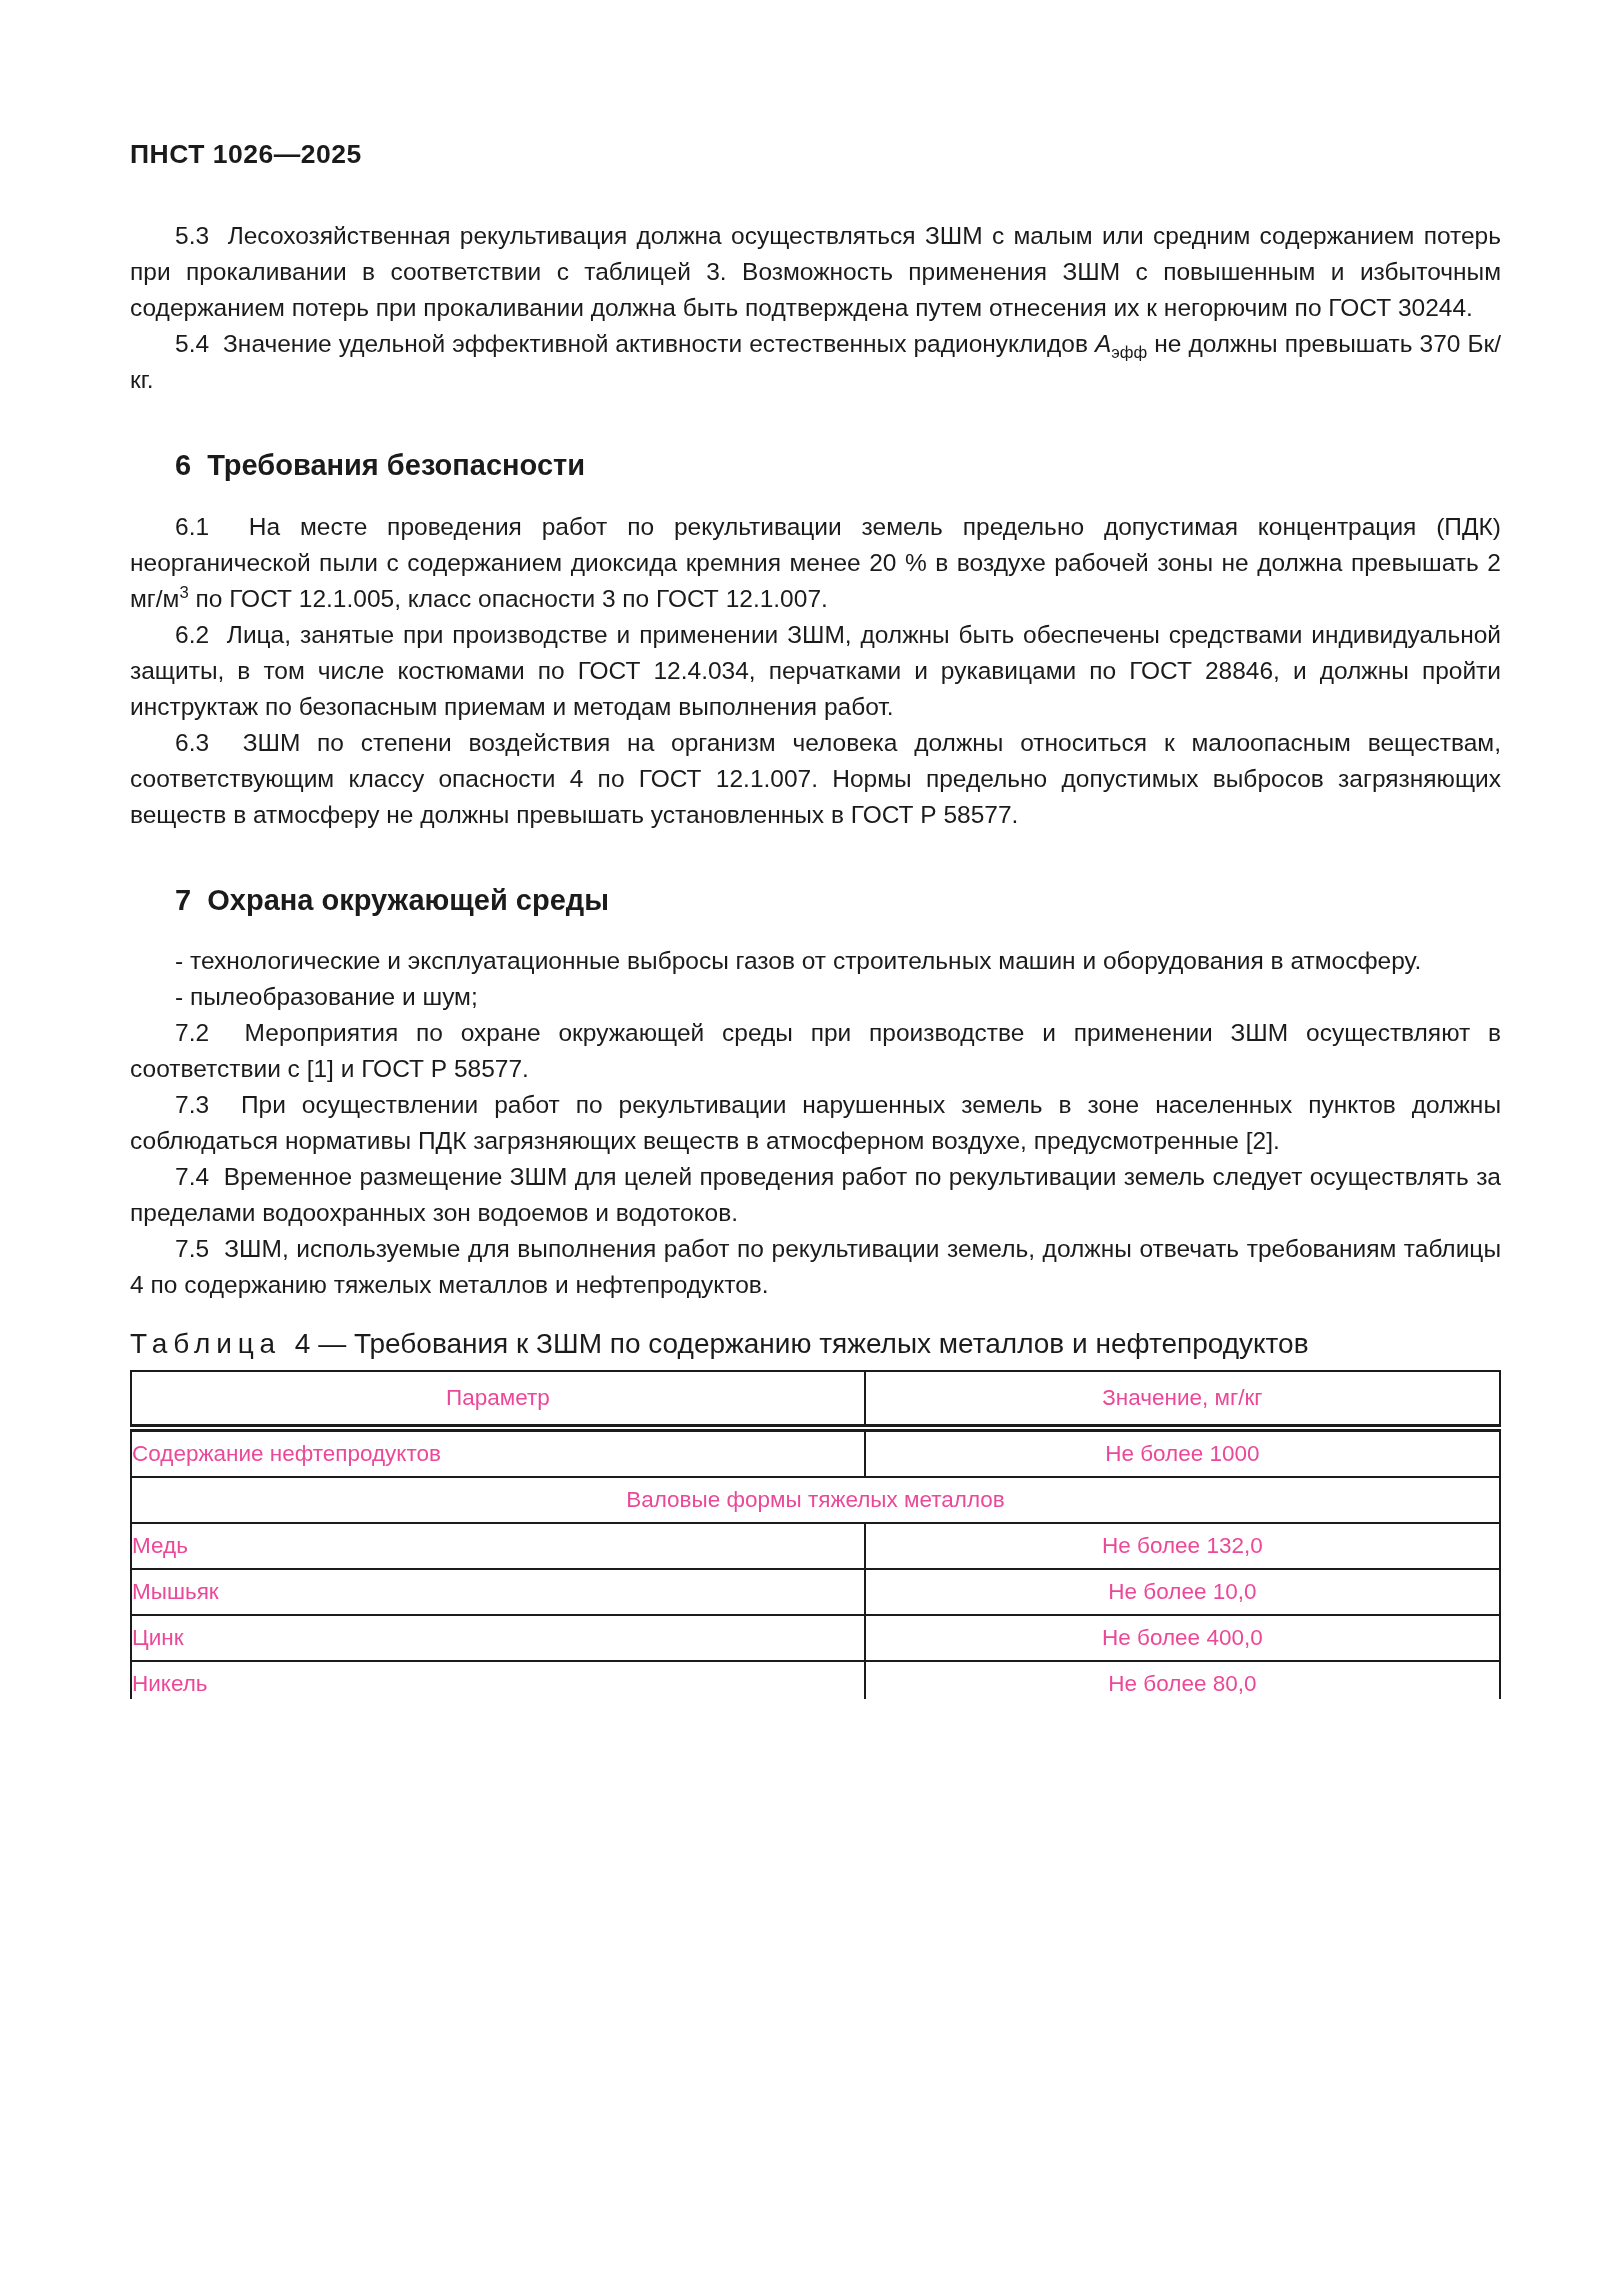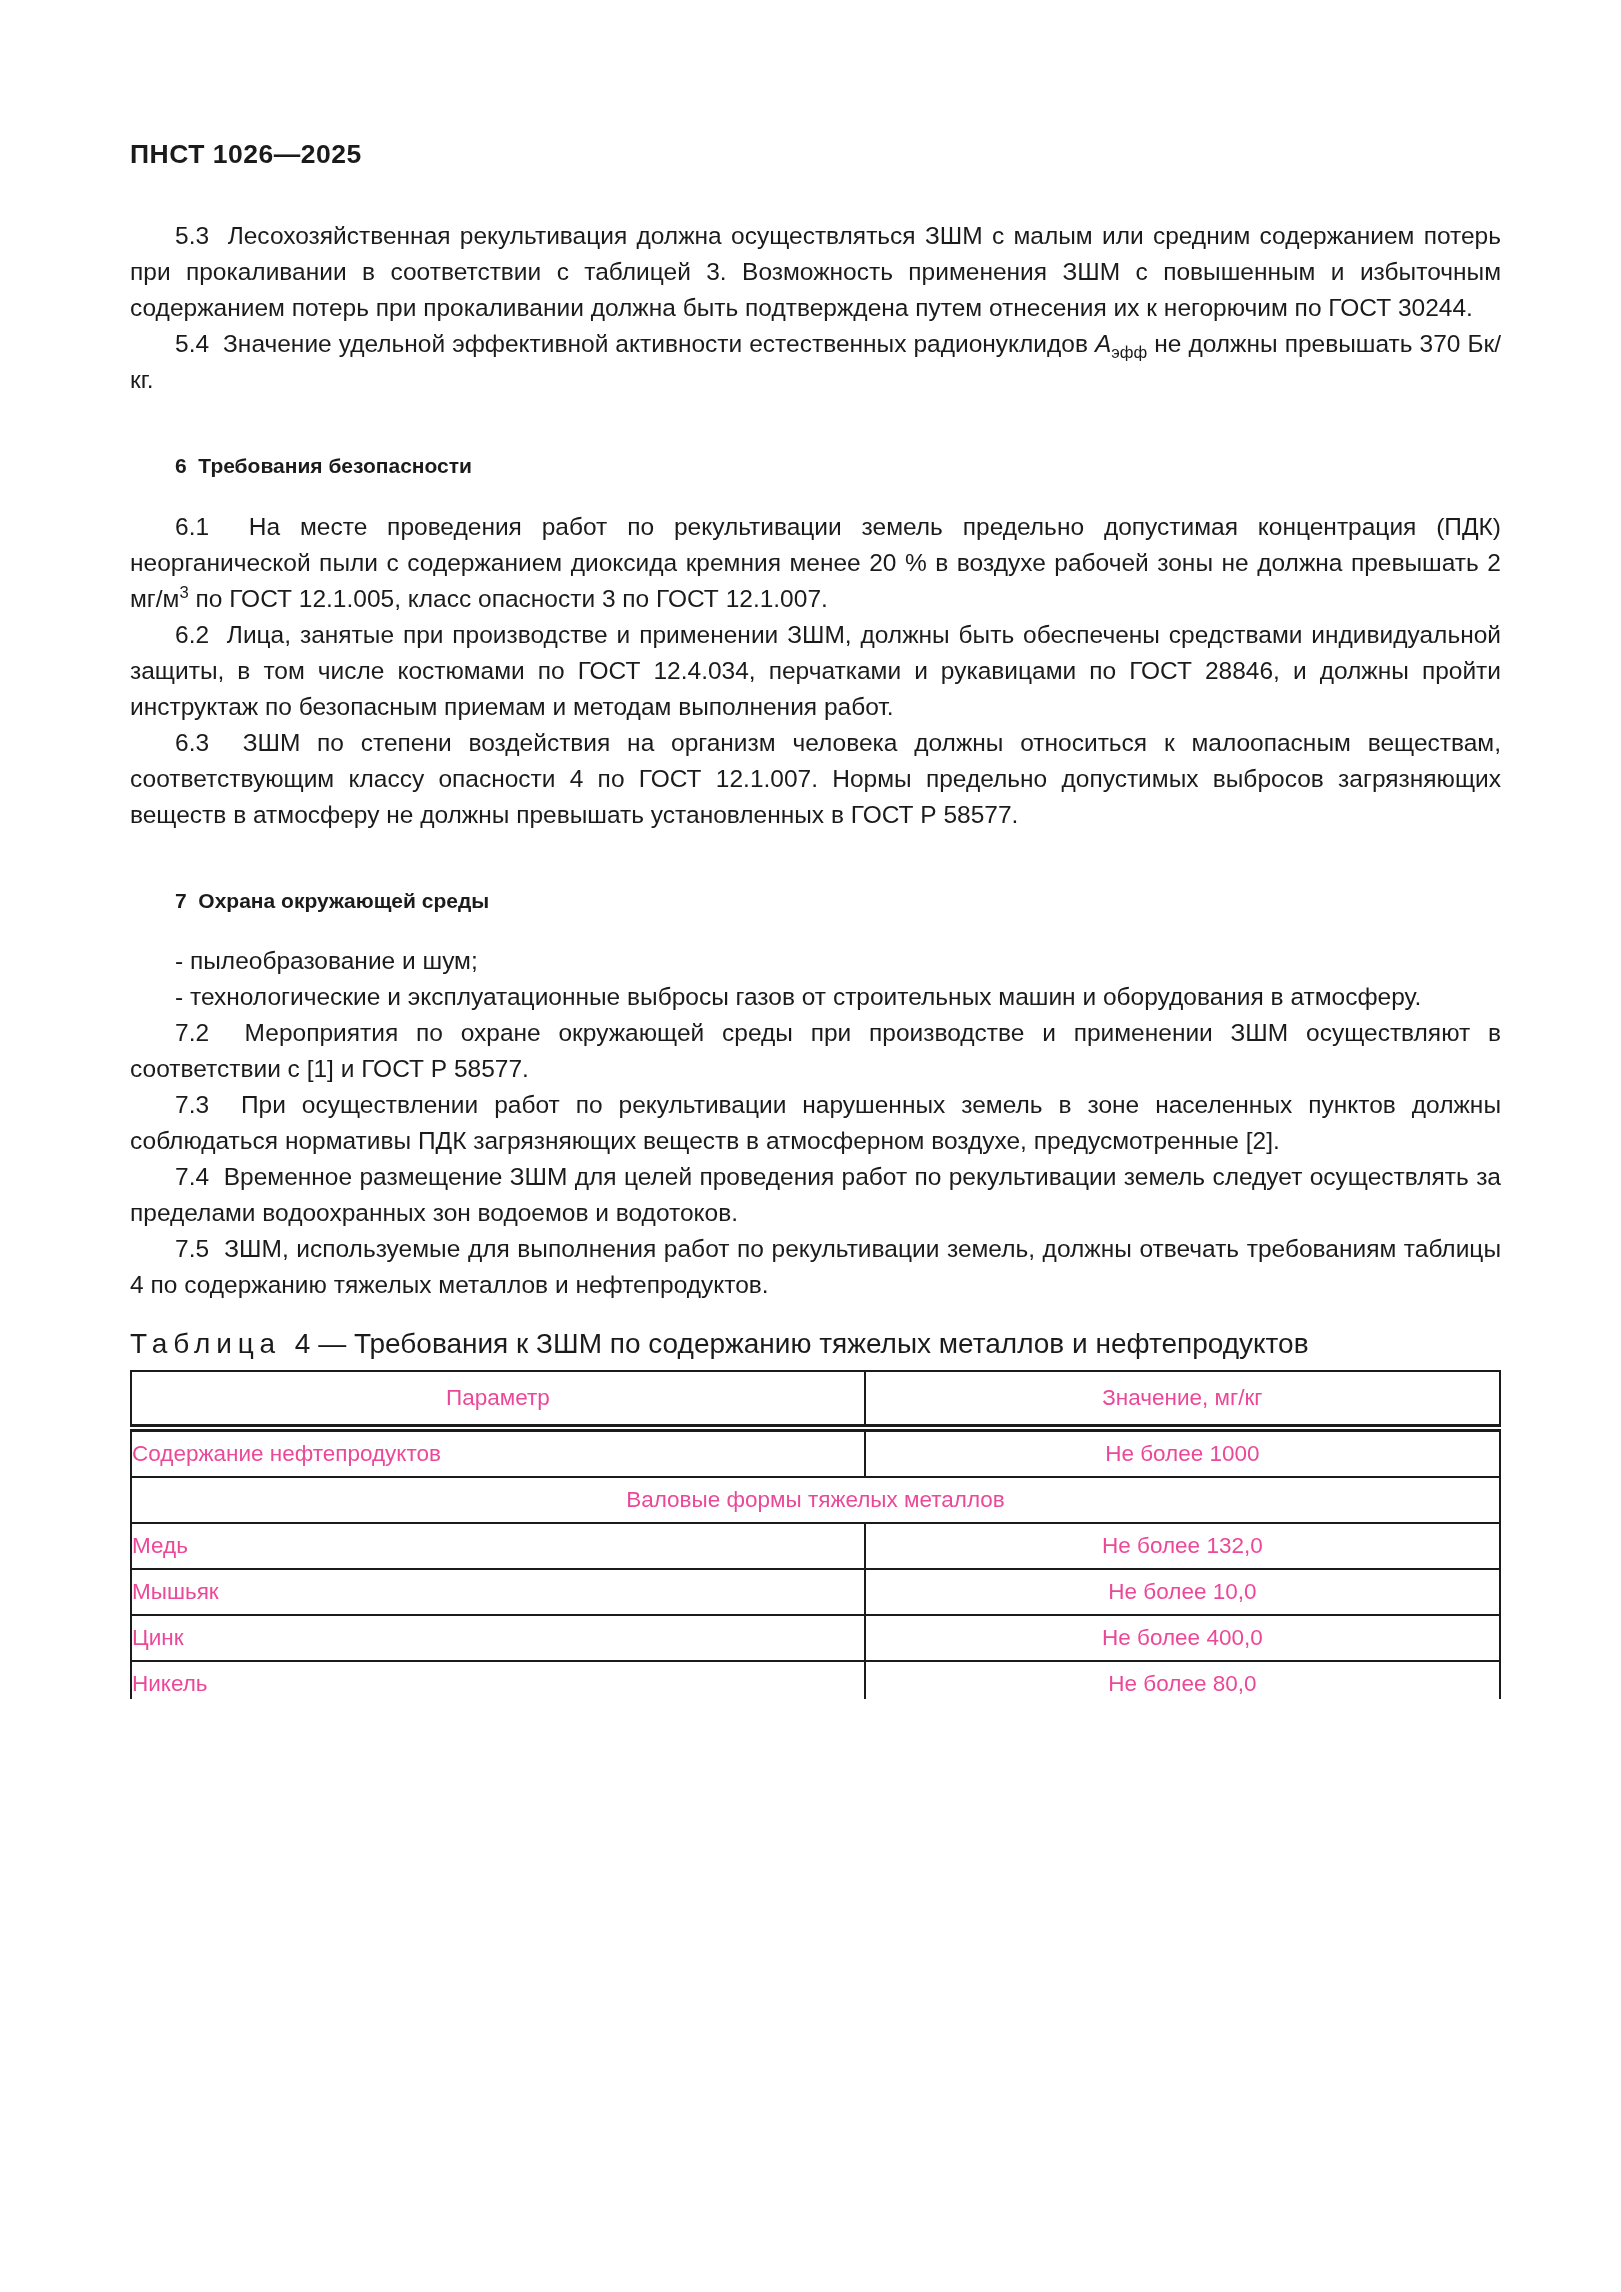--- a/index.html
+++ b/index.html
@@ -21,21 +21,21 @@
     letter-spacing:0.5px;
   }
   p.body{
     margin:0;
     font-size:24.5px;
     line-height:36px;
     text-align:justify;
     text-indent:45px;
   }
   h2.sect{
-    font-size:21px;
+    font-size:29px;
     font-weight:bold;
     line-height:37px;
     margin:49px 0 24.5px 0;
     text-indent:45px;
     text-align:left;
   }
   .var-italic{font-style:italic;}
   sub.idx{font-size:68%;line-height:0;}
   sup.pow{font-size:68%;line-height:0;}
   .tbl-caption{
@@ -88,22 +88,22 @@
 
   <h2 class="sect">6&nbsp; Требования безопасности</h2>
 
   <p class="body"><span>6.1&nbsp; На месте проведения работ по рекультивации земель предельно допустимая концентрация (ПДК) неорганической пыли с содержанием диоксида кремния менее 20 % в воздухе рабочей зоны не должна превышать 2 мг/м</span><sup class="pow">3</sup><span> по ГОСТ 12.1.005, класс опасности 3 по ГОСТ 12.1.007.</span></p>
 
   <p class="body">6.2&nbsp; Лица, занятые при производстве и применении ЗШМ, должны быть обеспечены средствами индивидуальной защиты, в том числе костюмами по ГОСТ 12.4.034, перчатками и рукавицами по ГОСТ 28846, и должны пройти инструктаж по безопасным приемам и методам выполнения работ.</p>
   <p class="body">6.3&nbsp; ЗШМ по степени воздействия на организм человека должны относиться к малоопасным веществам, соответствующим классу опасности 4 по ГОСТ 12.1.007. Нормы предельно допустимых выбросов загрязняющих веществ в атмосферу не должны превышать установленных в ГОСТ Р 58577.</p>
 
   <h2 class="sect">7&nbsp; Охрана окружающей среды</h2>
 
+  <p class="body">- технологические и эксплуатационные выбросы газов от строительных машин и оборудования в атмосферу.</p>
   <p class="body">- пылеобразование и шум;</p>
-  <p class="body">- технологические и эксплуатационные выбросы газов от строительных машин и оборудования в атмосферу.</p>
   <p class="body">7.2&nbsp; Мероприятия по охране окружающей среды при производстве и применении ЗШМ осуществляют в соответствии с [1] и ГОСТ Р 58577.</p>
   <p class="body">7.3&nbsp; При осуществлении работ по рекультивации нарушенных земель в зоне населенных пунктов должны соблюдаться нормативы ПДК загрязняющих веществ в атмосферном воздухе, предусмотренные [2].</p>
   <p class="body">7.4&nbsp; Временное размещение ЗШМ для целей проведения работ по рекультивации земель следует осуществлять за пределами водоохранных зон водоемов и водотоков.</p>
   <p class="body">7.5&nbsp; ЗШМ, используемые для выполнения работ по рекультивации земель, должны отвечать требованиям таблицы 4 по содержанию тяжелых металлов и нефтепродуктов.</p>
 
   <div class="tbl-caption"><span class="spaced">Таблица</span><span class="rest">4 — Требования к ЗШМ по содержанию тяжелых металлов и нефтепродуктов</span></div>
 
   <table class="gost">
     <colgroup>
         <col class="c1">

